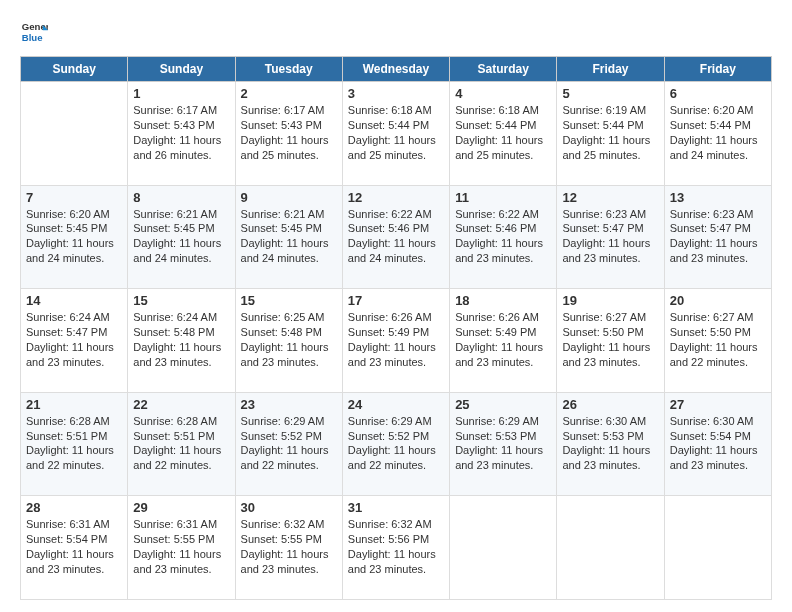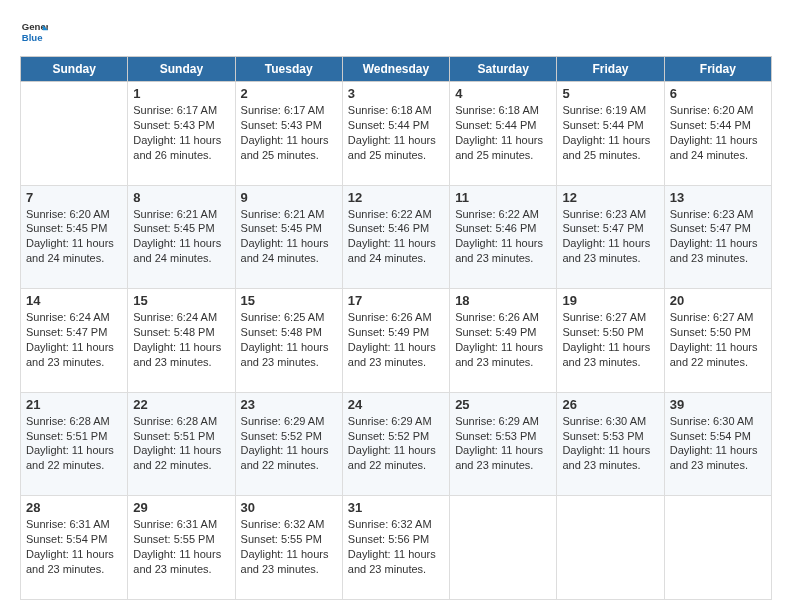--- a/index.html
+++ b/index.html
@@ -225,21 +225,21 @@
           </td>
           <td>
             <span class="day-number">25</span>
             <div class="cell-info">Sunrise: 6:29 AM<br>Sunset: 5:53 PM<br>Daylight: 11 hours<br>and 23 minutes.</div>
           </td>
           <td>
             <span class="day-number">26</span>
             <div class="cell-info">Sunrise: 6:30 AM<br>Sunset: 5:53 PM<br>Daylight: 11 hours<br>and 23 minutes.</div>
           </td>
           <td>
-            <span class="day-number">39</span>
+            <span class="day-number">27</span>
             <div class="cell-info">Sunrise: 6:30 AM<br>Sunset: 5:54 PM<br>Daylight: 11 hours<br>and 23 minutes.</div>
           </td>
         </tr>
         <tr>
           <td>
             <span class="day-number">28</span>
             <div class="cell-info">Sunrise: 6:31 AM<br>Sunset: 5:54 PM<br>Daylight: 11 hours<br>and 23 minutes.</div>
           </td>
           <td>
             <span class="day-number">29</span>

